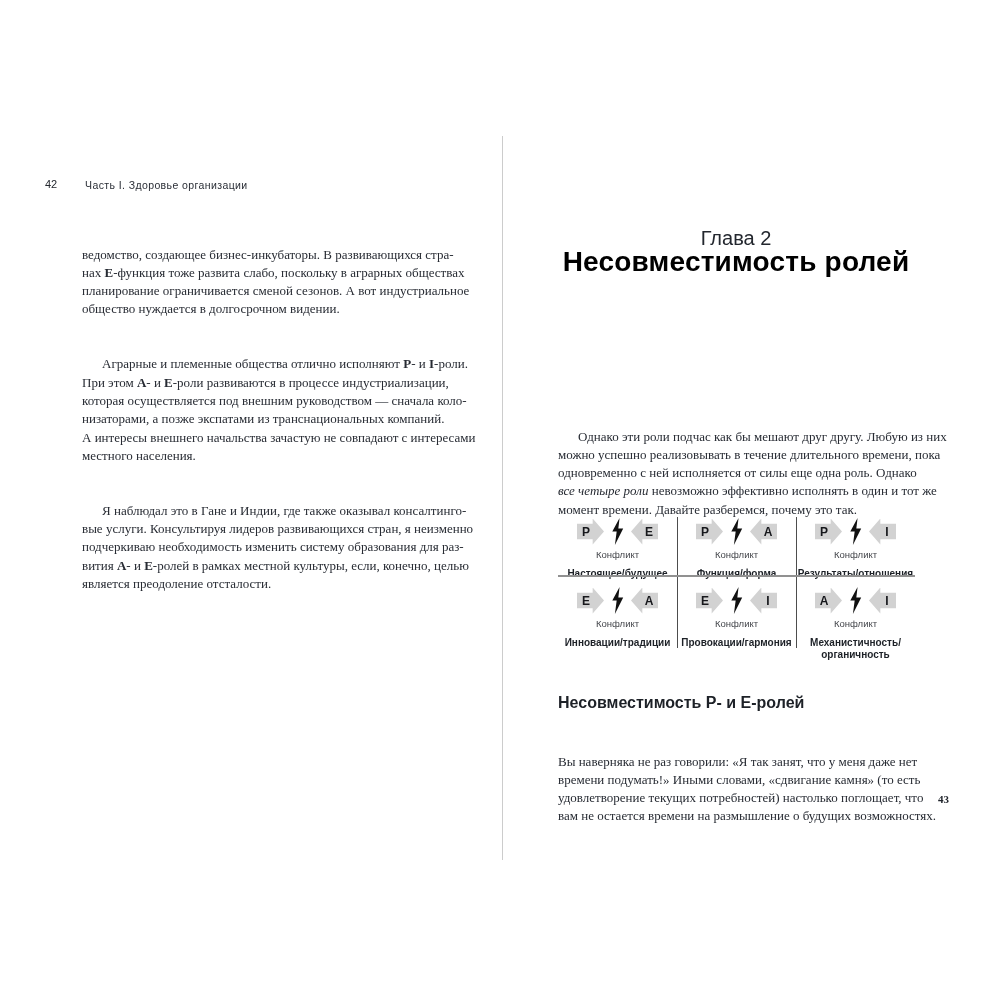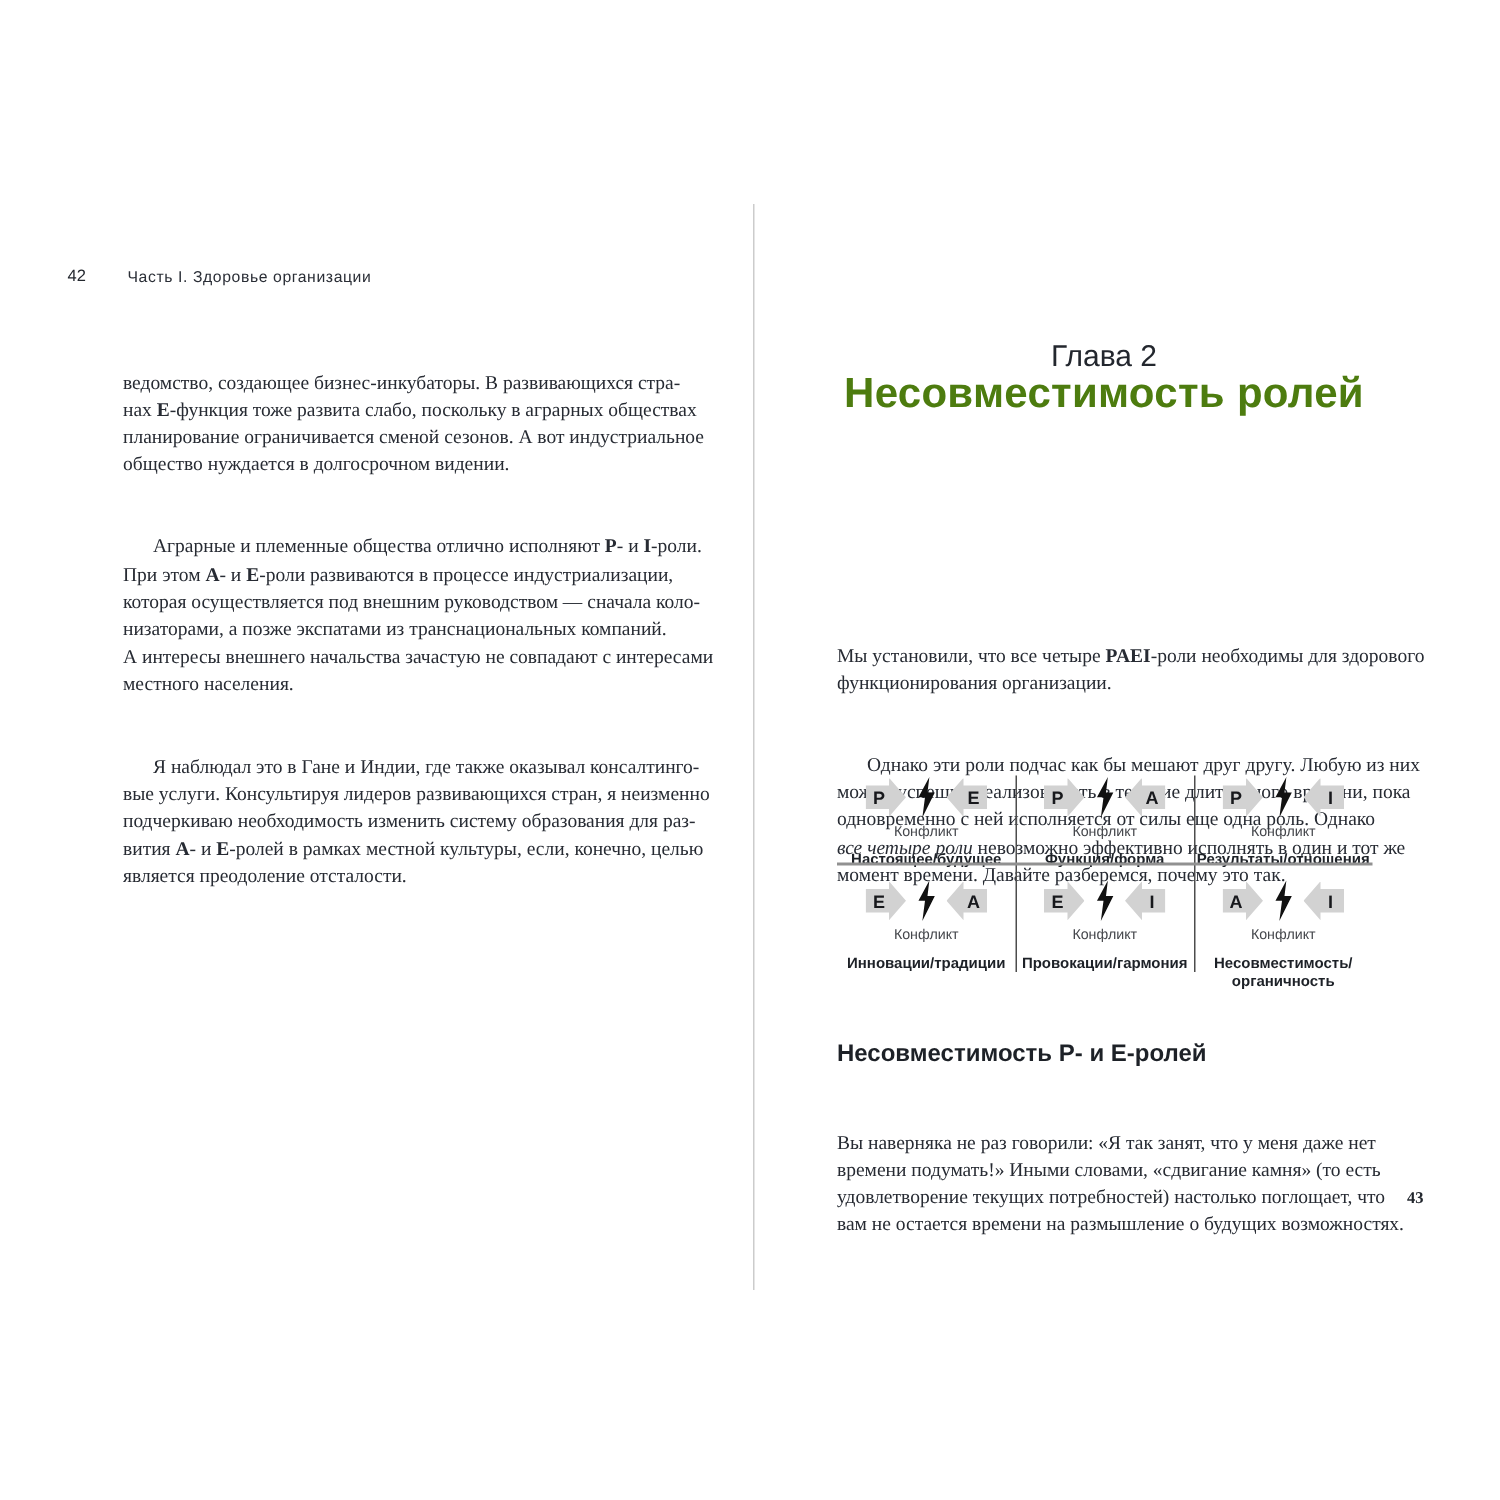--- a/index.html
+++ b/index.html
@@ -43,21 +43,21 @@
   
   #chapter-label {
     left: 558px; top: 227px; width: 356px;
     text-align: center;
     font-size: 20px; color: #23272e;
   }
   #chapter-title {
     left: 558px; top: 245px; width: 356px;
     text-align: center;
     font-size: 28px; line-height: 34px; font-weight: bold;
-    color: #4d7c0f; letter-spacing: 0.2px;
+    color: #000000; letter-spacing: 0.2px;
   }
   #right-intro { left: 558px; top: 391px; width: 372px; }
 
   
   #diagram { left: 558px; top: 517px; width: 357px; }
   #diagram-title {
     text-align: center;
     font-size: 11.5px; font-weight: bold; color: #1d2127;
     height: 16px; margin-bottom: 6px;
   }
@@ -142,22 +142,20 @@
 вые услуги. Консультируя лидеров развивающихся стран, я неизменно
 подчеркиваю необходимость изменить систему образования для раз-
 вития </span><b>A</b><span>- и </span><b>E</b><span>-ролей в рамках местной культуры, если, конечно, целью
 является преодоление отсталости.</span></p>
   </div>
 
   <div class="abs" id="chapter-label">Глава 2</div>
   <div class="abs" id="chapter-title">Несовместимость ролей</div>
 
   <div class="abs body-text" id="right-intro">
-    <p><span>Мы установили, что все четыре </span><b>PAEI</b><span>-роли необходимы для здорового
-функционирования организации.</span></p>
     <p class="indent"><span>Однако эти роли подчас как бы мешают друг другу. Любую из них
 можно успешно реализовывать в течение длительного времени, пока
 одновременно с ней исполняется от силы еще одна роль. Однако
 </span><i>все четыре роли</i><span> невозможно эффективно исполнять в один и тот же
 момент времени. Давайте разберемся, почему это так.</span></p>
   </div>
 
   <div class="abs" id="diagram">
 
     <div id="diagram-grid">
@@ -251,21 +249,21 @@
               <span>A</span>
             </div>
           <svg class="bolt" viewBox="0 0 14 26">
               <path d="M9 0 L2 13 H6.2 L4.5 26 L12.5 10 H7.8 Z" fill="#111"></path>
             </svg>
           <div class="arrow left">
               <span>I</span>
             </div>
         </div>
         <div class="conflict-caption">Конфликт</div>
-        <div class="cell-label">Несовместимость/
+        <div class="cell-label">Механистичность/
 органичность</div>
       </div>
     </div>
   </div>
 
   <div class="abs" id="section-heading">Несовместимость P- и E-ролей</div>
 
   <div class="abs body-text" id="section-body">
     <p><span>Вы наверняка не раз говорили: «Я так занят, что у меня даже нет
 времени подумать!» Иными словами, «сдвигание камня» (то есть

